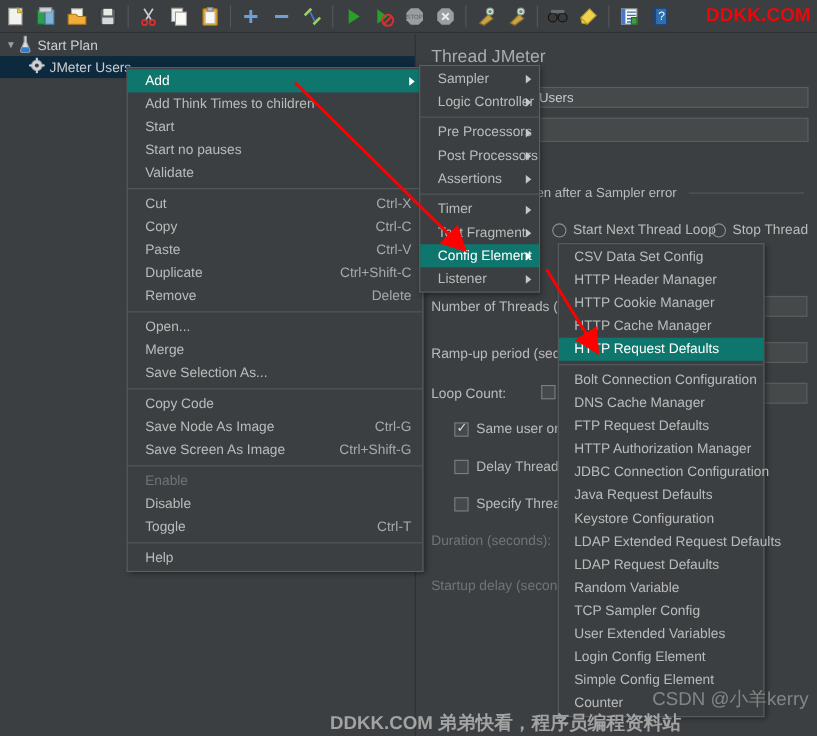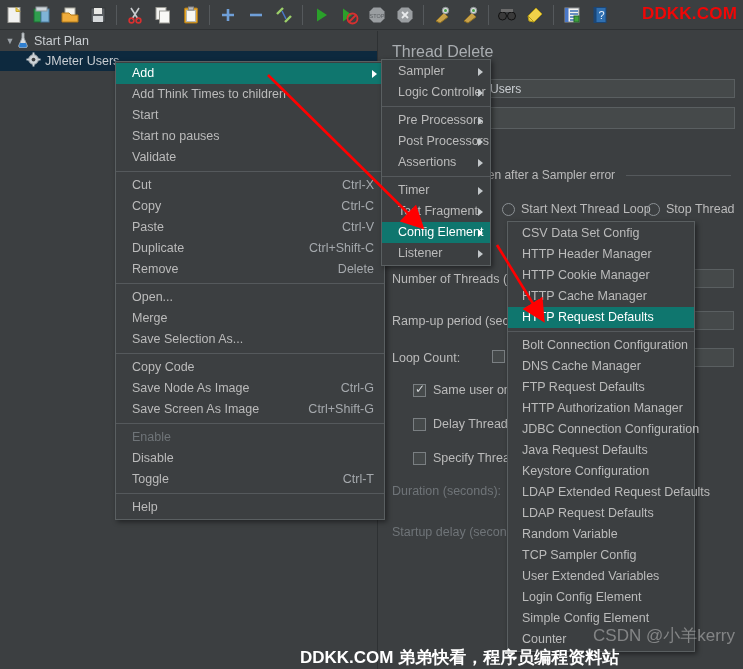--- a/index.html
+++ b/index.html
@@ -83,21 +83,21 @@
   #menu-config{left:507px;top:221px;width:188px;}
   #menu-config .mi{padding-left:14px;}
   
   #arrows{position:absolute;left:0;top:0;width:743px;height:669px;z-index:60;pointer-events:none;}
   
   .wm-csdn{
     position:absolute;right:8px;bottom:22px;color:#c9c9c9;opacity:.5;font-size:17px;z-index:70;
     font-family:"Liberation Sans",sans-serif;
   }
   .wm-ddkk{
-    position:absolute;left:300px;bottom:0px;color:#ffffff;font-weight:bold;font-size:17px;z-index:70;
+    position:absolute;left:300px;bottom:0px;color:#a3a3a3;font-weight:bold;font-size:17px;z-index:70;
     white-space:nowrap;font-family:"Liberation Sans",sans-serif;
   }
   .icon-svg{display:block;}
 </style>
 </head>
 <body>
 
 <div id="toolbar">
   <div class="tb-btn" title="New">
     <svg class="icon-svg" width="20" height="20" viewBox="0 0 20 20">
@@ -260,21 +260,21 @@
             <rect x="0.5" y="7" width="3" height="2"></rect>
             <rect x="12.5" y="7" width="3" height="2"></rect>
           </g>
         </svg>
     </span>
     <span class="tree-label">JMeter Users</span>
   </div>
 </div>
 
 <div id="editor-pane">
-  <div id="editor-title">Thread Delete</div>
+  <div id="editor-title">Thread JMeter</div>
 
   <div class="fld-label" style="left:13px;top:52px;">Name:</div>
   <div class="fld-box" style="left:66px;top:48px;width:290px;display:flex;align-items:center;padding-left:4px;color:#c9cdd1;font-size:12px;">JMeter Users</div>
 
   <div class="fld-label" style="left:13px;top:80px;">Comments:</div>
   <div class="fld-box" style="left:66px;top:76px;width:290px;height:22px;"></div>
 
   <div class="fld-label" style="left:26px;top:137px;font-size:12px;">Action to be taken after a Sampler error</div>
   <div class="grp-line" style="left:13px;top:144px;width:8px;"></div>
   <div class="grp-line" style="left:247px;top:144px;width:105px;"></div>

